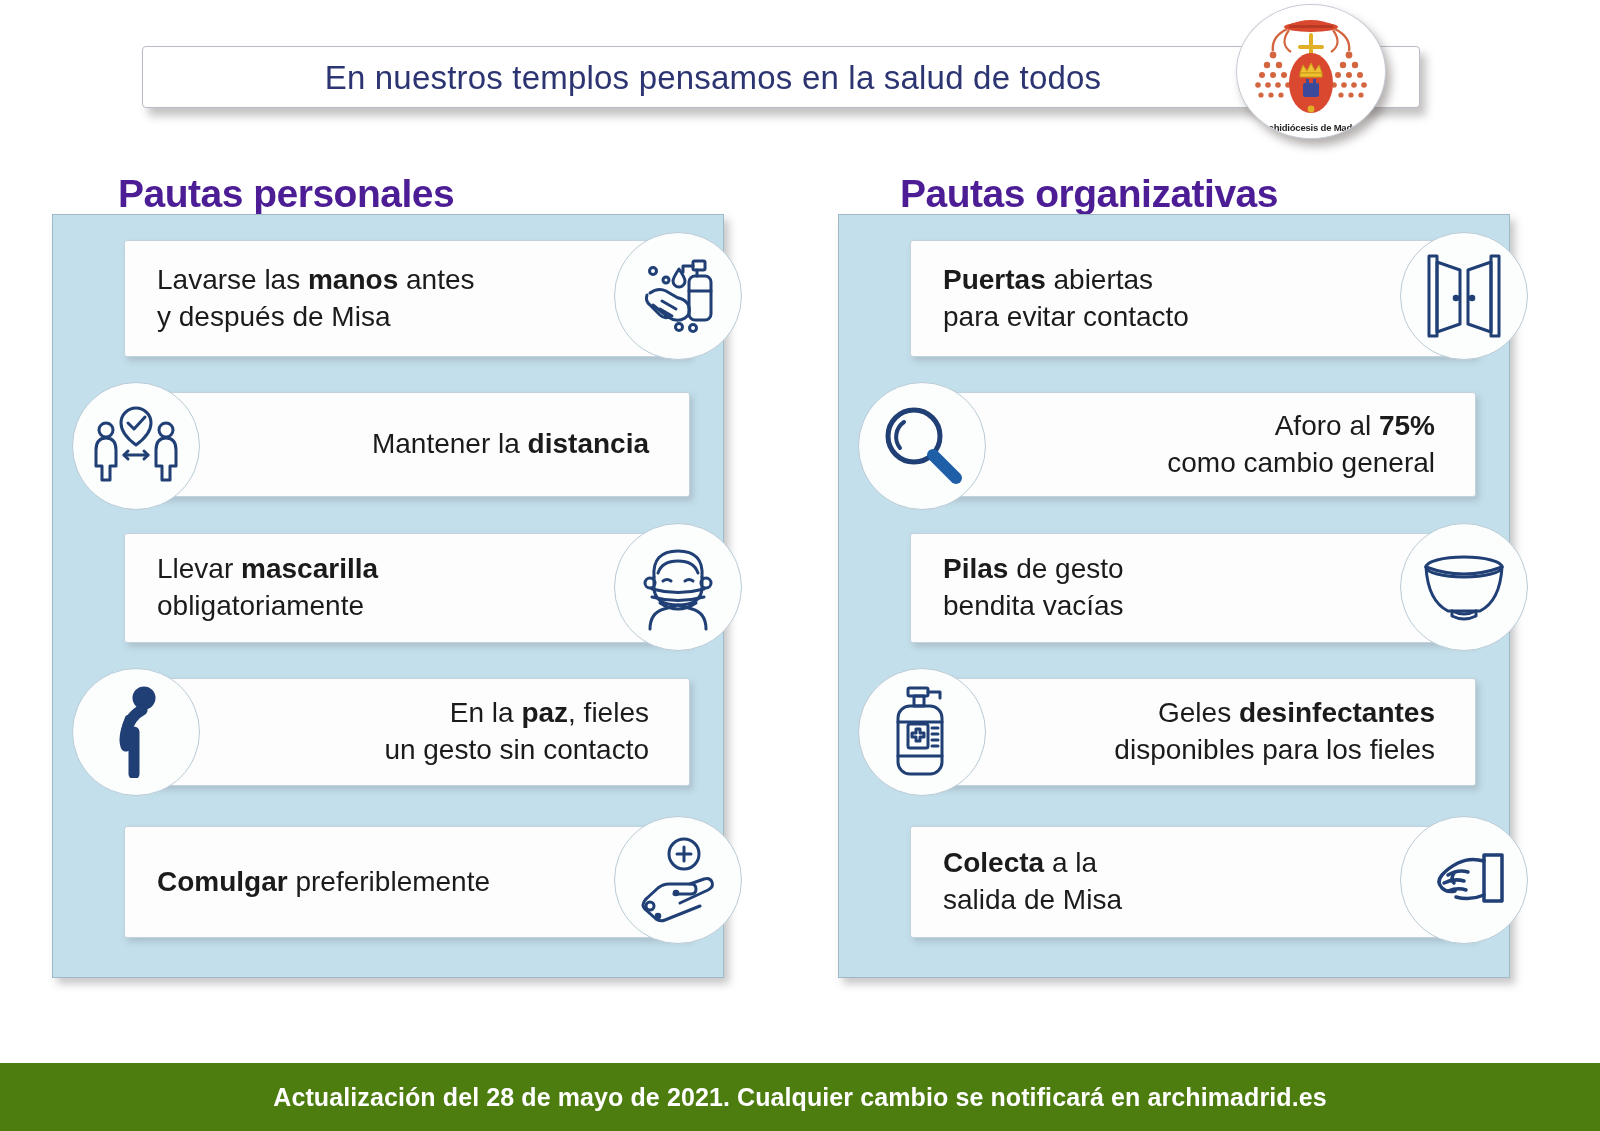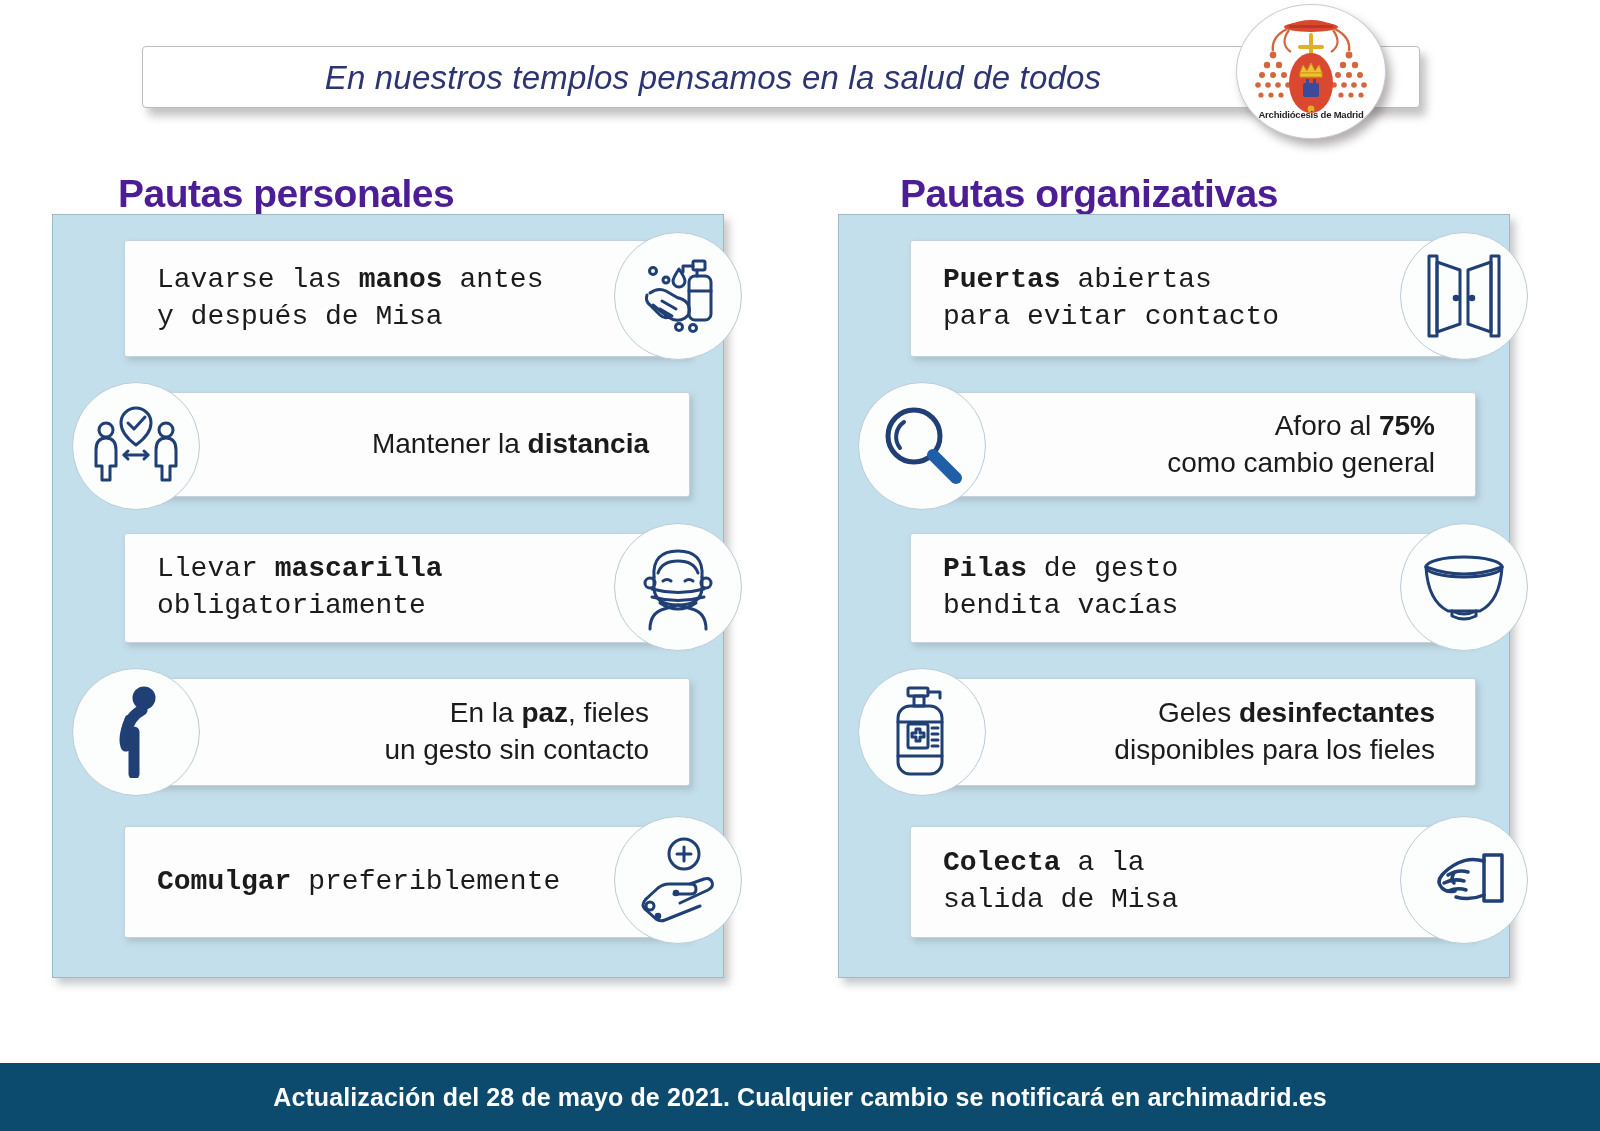--- a/index.html
+++ b/index.html
@@ -20,21 +20,20 @@
     position: absolute;
     left: 142px;
     top: 46px;
     width: 1278px;
     height: 62px;
     background: #ffffff;
     border: 1px solid #b9bcc4;
     border-radius: 4px;
     box-shadow: 6px 8px 9px rgba(90,80,80,0.35);
     box-sizing: border-box;
-    font-style: italic;
   }
   #header-title {
     position: absolute;
     left: 0;
     top: 0;
     width: 1140px;
     height: 62px;
     line-height: 62px;
     text-align: center;
     font-size: 33px;
@@ -52,21 +51,21 @@
     height: 133px;
     border-radius: 50%;
     background: #ffffff;
     border: 1px solid #c7cbd6;
     box-shadow: 5px 7px 10px rgba(80,70,70,0.42);
     overflow: hidden;
   }
   #logo svg { display:block; }
   #logo-caption {
     position: absolute;
-    bottom: 18px;
+    bottom: 5px;
     left: 0;
     width: 100%;
     text-align: center;
     font-size: 9.5px;
     font-weight: bold;
     color: #231f20;
     letter-spacing: -0.2px;
   }
 
   
@@ -108,21 +107,20 @@
     color: #1b1b1b;
     line-height: 1.32;
     white-space: nowrap;
   }
   .card-text b { font-weight: bold; }
 
   
   .card.icon-right .card-text {
     text-align: left;
     padding-left: 32px;
-    font-family: Liberation Mono, monospace;
   }
   
   .card.icon-left {
     justify-content: flex-end;
   }
   .card.icon-left .card-text {
     text-align: right;
     padding-right: 40px;
   }
 
@@ -141,21 +139,21 @@
   }
   .icon-circle svg { display: block; }
 
   
   #footer-bar {
     position: absolute;
     left: 0;
     top: 1063px;
     width: 1600px;
     height: 68px;
-    background: #0c4a6e;
+    background: #4d7c0f;
     display: flex;
     align-items: center;
     justify-content: center;
   }
   #footer-text {
     color: #ffffff;
     font-size: 25px;
     font-weight: bold;
     letter-spacing: 0.1px;
     white-space: nowrap;

